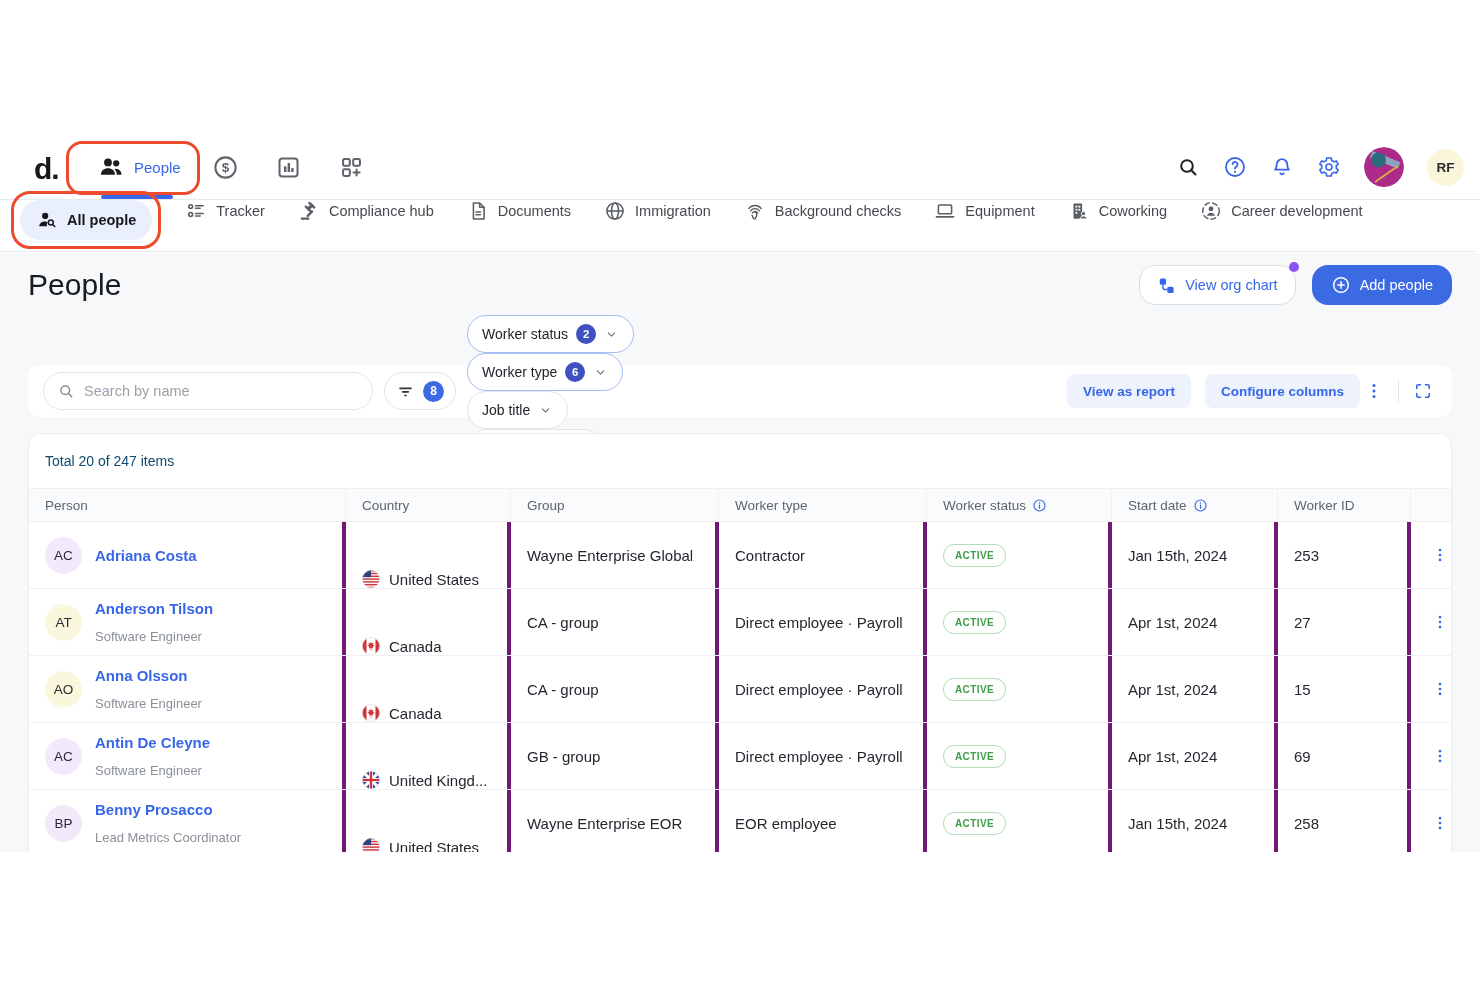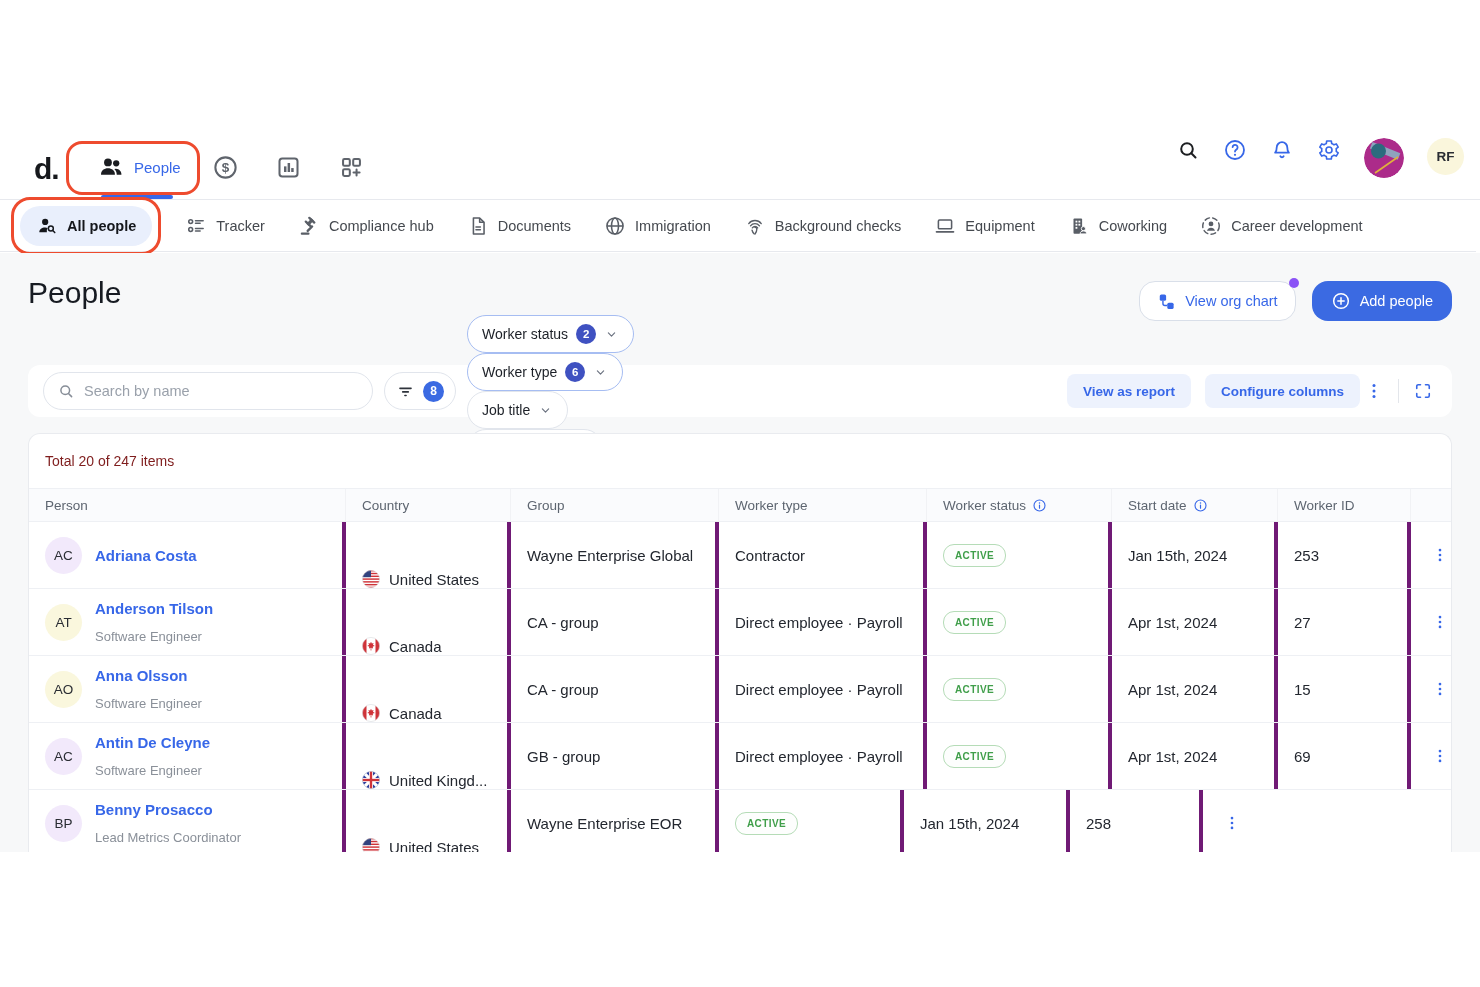--- a/index.html
+++ b/index.html
@@ -11,45 +11,45 @@
             border-bottom:1px solid #e7e9ee; }
   .logo { position:absolute; left:34px; top:14px; font-size:30px; font-weight:bold; color:#16181c; letter-spacing:-1px;}
   .people-tab { position:absolute; left:98px; top:0; height:58px; display:flex; align-items:center; gap:10px; cursor:pointer;}
   .people-tab svg { width:26px; height:26px; color:#1b1d21; }
   .people-tab .tab-label { color:#3767e8; font-size:15px; font-weight:500; }
   .tab-ring { position:absolute; left:66px; top:3px; width:134px; height:54px;
               border:3px solid #ee4b2e; border-radius:16px; pointer-events:none; }
   .tab-underline { position:absolute; left:101px; top:57px; width:72px; height:4px; background:#3767e8; border-radius:2px;}
   .top-mid-icons { position:absolute; left:212px; top:0; height:58px; display:flex; align-items:center; gap:36px;}
   .top-mid-icons svg { width:27px; height:27px; color:#5f646c; cursor:pointer;}
-  .top-right { position:absolute; right:16px; top:0; height:58px; display:flex; align-items:flex-start; gap:23px;}
+  .top-right { position:absolute; right:16px; top:0; height:58px; display:flex; align-items:center; gap:23px;}
   .top-right svg.tri { width:24px; height:24px; cursor:pointer; }
   .icon-dark { color:#1c1e21; } .icon-blue { color:#3767e8; }
   .org-avatar { width:40px; height:40px; border-radius:50%; overflow:hidden; cursor:pointer;}
   .user-avatar { width:37px; height:37px; border-radius:50%; background:#faf6dc; color:#2a2d33;
                  display:flex; align-items:center; justify-content:center; font-size:13.5px; font-weight:600; cursor:pointer;}
 
   
   .subnav { position:absolute; top:200px; left:0; right:4px; height:52px; background:#fff;
-            border-bottom:1px solid #e7e9ee; display:flex; align-items:center; padding-left:20px; gap:33px;}
+            border-bottom:1px solid #e7e9ee; display:flex; align-items:flex-start; padding-left:20px; gap:33px;}
   .subnav-item { display:flex; align-items:center; gap:9px; background:none; border:none; cursor:pointer;
                  color:#45494f; font-size:14.5px; font-family:inherit; position:relative;}
   .subnav-item svg { width:22px; height:22px; color:#595e66; }
   .subnav-item.active { background:#e9effc; padding:9px 16px; border-radius:20px; color:#15171c; font-weight:600;}
   .subnav-item.active svg { color:#15171c; }
   .subnav-item.annotated::after { content:""; position:absolute; left:-9px; top:-9px; right:-9px; bottom:-9px;
                  border:3px solid #ee4b2e; border-radius:19px; pointer-events:none;}
 
   
   .content { position:absolute; top:253px; left:0; right:0; height:599px; background:#f7f8f9; overflow:hidden;}
   .title-row { position:absolute; top:12px; left:28px; right:28px; display:flex; align-items:center;}
   .page-title { font-size:30px; font-weight:500; color:#171b22; }
   .title-spacer { flex:1; }
   .btn { display:flex; align-items:center; gap:9px; height:40px; border-radius:16px; font-size:14.5px;
-         font-weight:500; cursor:pointer; font-family:inherit;margin-top:16px; }
+         font-weight:500; cursor:pointer; font-family:inherit; }
   .btn-outline { background:#fff; border:1px solid #d9dfe9; color:#3767e8; padding:0 17px; position:relative; margin-right:16px;}
   .btn-outline svg { width:19px; height:19px; }
   .notif-dot { position:absolute; top:-4px; right:-4px; width:10px; height:10px; border-radius:50%; background:#8b53f6;}
   .btn-primary { background:#3b6ae2; border:none; color:#fff; padding:0 19px; }
   .btn-primary svg { width:20px; height:20px; }
 
   
   .filter-card { position:absolute; top:112px; left:28px; width:1424px; height:52px; background:#fff;
                  border-radius:12px; display:flex; align-items:center; padding:0 15px; }
   .search-box { width:330px; height:38px; border:1px solid #e1e5ec; border-radius:19px; display:flex;
@@ -72,21 +72,21 @@
   .f-spacer { flex:1; }
   .btn-soft { background:#edf2fd; color:#3767e8; border:none; border-radius:8px; height:34px; padding:0 16px;
               font-size:13.5px; font-weight:600; font-family:inherit; cursor:pointer; margin-left:14px;}
   .icon-btn { background:none; border:none; cursor:pointer; display:flex; align-items:center; padding:4px;}
   .icon-btn svg { width:20px; height:20px; color:#3767e8;}
   .v-divider { width:1px; height:24px; background:#e3e6eb; margin:0 10px;}
 
   
   .table-card { position:absolute; top:180px; left:28px; width:1424px; height:419px; background:#fff;
                 border:1px solid #e9ebef; border-bottom:none; border-radius:12px 12px 0 0; overflow:hidden;}
-  .total-bar { height:54px; display:flex; align-items:center; padding:0 16px; font-size:14px; color:#7f1d1d;}
+  .total-bar { height:54px; display:flex; align-items:center; padding:0 16px; font-size:14px; color:#0c4a6e;}
   .thead { height:34px; background:#fafbfd; border-top:1px solid #eef0f4; border-bottom:1px solid #eef0f4; display:flex;}
   .th { display:flex; align-items:center; gap:6px; padding-left:16px; font-size:13.5px; color:#5d6570;
         border-right:1px solid #f1f2f5;}
   .th:last-child { border-right:none; }
   .th svg { width:15px; height:15px; color:#3767e8; cursor:pointer;}
   .col-0{width:317px;} .col-1{width:165px;} .col-2{width:208px;} .col-3{width:208px;}
   .col-4{width:185px;} .col-5{width:166px;} .col-6{width:133px;} .col-7{width:40px; padding-left:0;}
   .trow { height:67px; display:flex; border-bottom:1px solid #eef0f4; background:#fff;}
   .td { display:flex; align-items:center; padding-left:16px; font-size:15px; color:#23272f;
         border-right:4px solid #701a75; overflow:hidden;}
@@ -656,20 +656,21 @@
           <div class="p-sub">Lead Metrics Coordinator</div>
         </div>
       </div>
       <div class="td col-1 country-td">
         <svg class="flag">
                 <use href="#flag-us"></use>
               </svg>
         <span class="c-name">United States</span>
       </div>
       <div class="td col-2">Wayne Enterprise EOR</div>
+      <div class="td col-3">EOR employee</div>
       <div class="td col-4">
         <span class="status-badge">ACTIVE</span>
       </div>
       <div class="td col-5">Jan 15th, 2024</div>
       <div class="td col-6">258</div>
       <div class="td col-7">
         <button class="kebab-btn">
           <svg>
                   <use href="#i-kebab"></use>
                 </svg>

